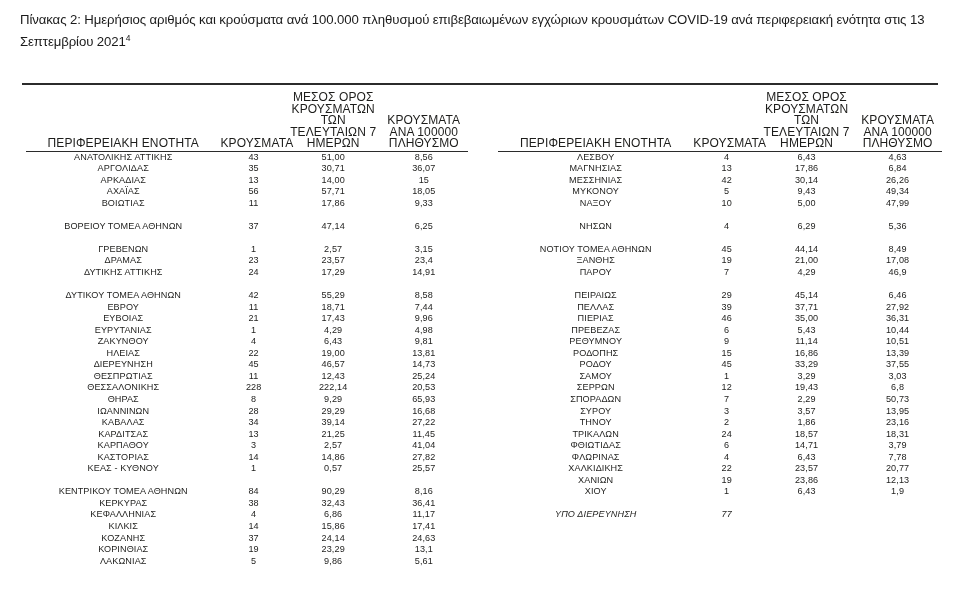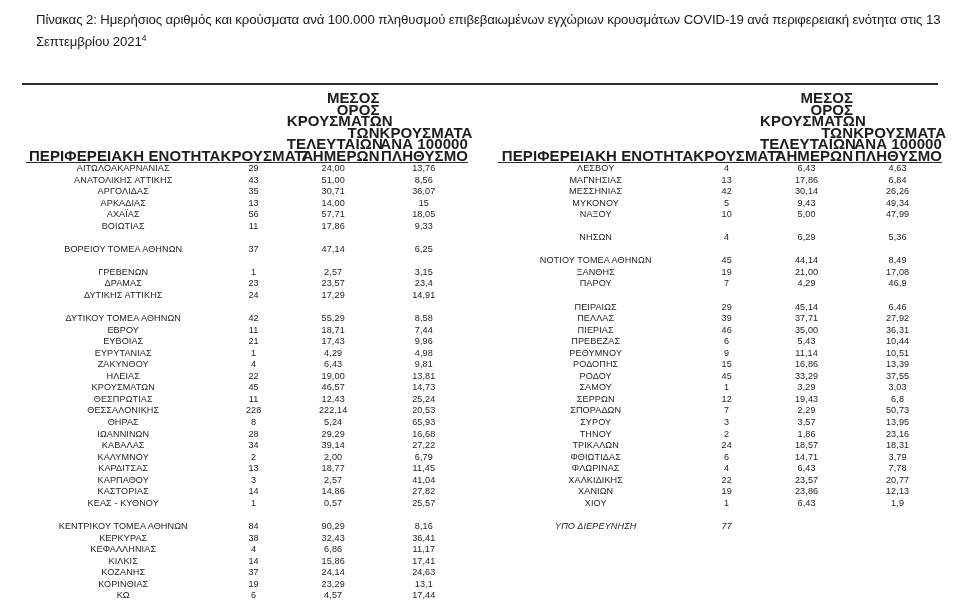--- a/index.html
+++ b/index.html
@@ -20,21 +20,21 @@
     position: relative;
     width: 960px;
     height: 600px;
     box-sizing: border-box;
     padding: 0;
   }
 
   
   .caption {
     position: absolute;
-    left: 36px;
+    left: 20px;
     top: 9px;
     width: 915px;
     font-size: 13.2px;
     line-height: 22px;
     color: #1a1a1a;
     letter-spacing: -0.1px;
   }
   .caption .sup {
     font-size: 8.5px;
     vertical-align: super;
@@ -68,29 +68,28 @@
   .table-block.right { width: 480px; padding-left: 18px; padding-right: 18px; }
 
   table.tbl {
     border-collapse: collapse;
     width: 100%;
     table-layout: fixed;
     font-size: 9.1px;
     color: #1d1d1b;
   }
   table.tbl th {
-    font-weight: bold;
-    font-size: 15px;
+    font-weight: normal;
+    font-size: 12px;
     vertical-align: bottom;
     padding: 0 0 1px 0;
     line-height: 11.5px;
     letter-spacing: 0.1px;
     border-bottom: 1.6px solid #2b2b2b;
     height: 28px;
-    text-align: right;
   }
   table.tbl td {
     padding: 0;
     height: 11.55px;
     line-height: 11.55px;
     letter-spacing: 0.1px;
     white-space: nowrap;
     overflow: hidden;
   }
 
@@ -140,26 +139,20 @@
               <span class="hdr-2line">ΤΩΝ ΤΕΛΕΥΤΑΙΩΝ 7 ΗΜΕΡΩΝ</span>
             </th>
             <th class="c-per">
               <span class="hdr-2line">ΚΡΟΥΣΜΑΤΑ ΑΝΑ 100000</span>
               <span class="hdr-2line">ΠΛΗΘΥΣΜΟ</span>
             </th>
           </tr>
         </thead>
         <tbody id="left-body">
             <tr>
-              <td class="c-name">ΑΙΤΩΛΟΑΚΑΡΝΑΝΙΑΣ</td>
-              <td class="c-cases">29</td>
-              <td class="c-avg">24,00</td>
-              <td class="c-per">13,76</td>
-            </tr>
-            <tr>
               <td class="c-name">ΑΝΑΤΟΛΙΚΗΣ ΑΤΤΙΚΗΣ</td>
               <td class="c-cases">43</td>
               <td class="c-avg">51,00</td>
               <td class="c-per">8,56</td>
             </tr>
             <tr>
               <td class="c-name">ΑΡΓΟΛΙΔΑΣ</td>
               <td class="c-cases">35</td>
               <td class="c-avg">30,71</td>
               <td class="c-per">36,07</td>
@@ -245,65 +238,59 @@
               <td class="c-avg">6,43</td>
               <td class="c-per">9,81</td>
             </tr>
             <tr>
               <td class="c-name">ΗΛΕΙΑΣ</td>
               <td class="c-cases">22</td>
               <td class="c-avg">19,00</td>
               <td class="c-per">13,81</td>
             </tr>
             <tr>
-              <td class="c-name">ΚΡΟΥΣΜΑΤΩΝ</td>
+              <td class="c-name">ΔΙΕΡΕΥΝΗΣΗ</td>
               <td class="c-cases">45</td>
               <td class="c-avg">46,57</td>
               <td class="c-per">14,73</td>
             </tr>
             <tr>
               <td class="c-name">ΘΕΣΠΡΩΤΙΑΣ</td>
               <td class="c-cases">11</td>
               <td class="c-avg">12,43</td>
               <td class="c-per">25,24</td>
             </tr>
             <tr>
               <td class="c-name">ΘΕΣΣΑΛΟΝΙΚΗΣ</td>
               <td class="c-cases">228</td>
               <td class="c-avg">222,14</td>
               <td class="c-per">20,53</td>
             </tr>
             <tr>
               <td class="c-name">ΘΗΡΑΣ</td>
               <td class="c-cases">8</td>
-              <td class="c-avg">5,24</td>
+              <td class="c-avg">9,29</td>
               <td class="c-per">65,93</td>
             </tr>
             <tr>
               <td class="c-name">ΙΩΑΝΝΙΝΩΝ</td>
               <td class="c-cases">28</td>
               <td class="c-avg">29,29</td>
               <td class="c-per">16,68</td>
             </tr>
             <tr>
               <td class="c-name">ΚΑΒΑΛΑΣ</td>
               <td class="c-cases">34</td>
               <td class="c-avg">39,14</td>
               <td class="c-per">27,22</td>
             </tr>
             <tr>
-              <td class="c-name">ΚΑΛΥΜΝΟΥ</td>
-              <td class="c-cases">2</td>
-              <td class="c-avg">2,00</td>
-              <td class="c-per">6,79</td>
-            </tr>
-            <tr>
               <td class="c-name">ΚΑΡΔΙΤΣΑΣ</td>
               <td class="c-cases">13</td>
-              <td class="c-avg">18,77</td>
+              <td class="c-avg">21,25</td>
               <td class="c-per">11,45</td>
             </tr>
             <tr>
               <td class="c-name">ΚΑΡΠΑΘΟΥ</td>
               <td class="c-cases">3</td>
               <td class="c-avg">2,57</td>
               <td class="c-per">41,04</td>
             </tr>
             <tr>
               <td class="c-name">ΚΑΣΤΟΡΙΑΣ</td>
@@ -348,26 +335,20 @@
               <td class="c-name">ΚΟΖΑΝΗΣ</td>
               <td class="c-cases">37</td>
               <td class="c-avg">24,14</td>
               <td class="c-per">24,63</td>
             </tr>
             <tr>
               <td class="c-name">ΚΟΡΙΝΘΙΑΣ</td>
               <td class="c-cases">19</td>
               <td class="c-avg">23,29</td>
               <td class="c-per">13,1</td>
-            </tr>
-            <tr>
-              <td class="c-name">ΚΩ</td>
-              <td class="c-cases">6</td>
-              <td class="c-avg">4,57</td>
-              <td class="c-per">17,44</td>
             </tr>
             <tr>
               <td class="c-name">ΛΑΚΩΝΙΑΣ</td>
               <td class="c-cases">5</td>
               <td class="c-avg">9,86</td>
               <td class="c-per">5,61</td>
             </tr>
           </tbody>
       </table>
     </div>

